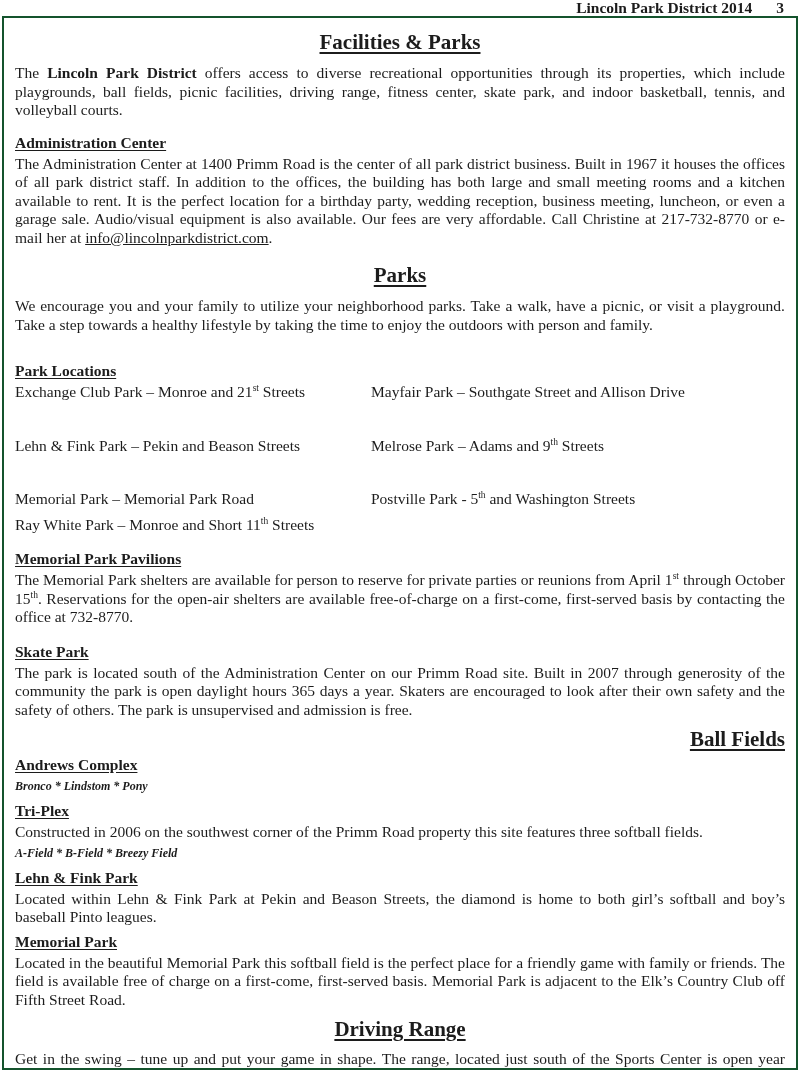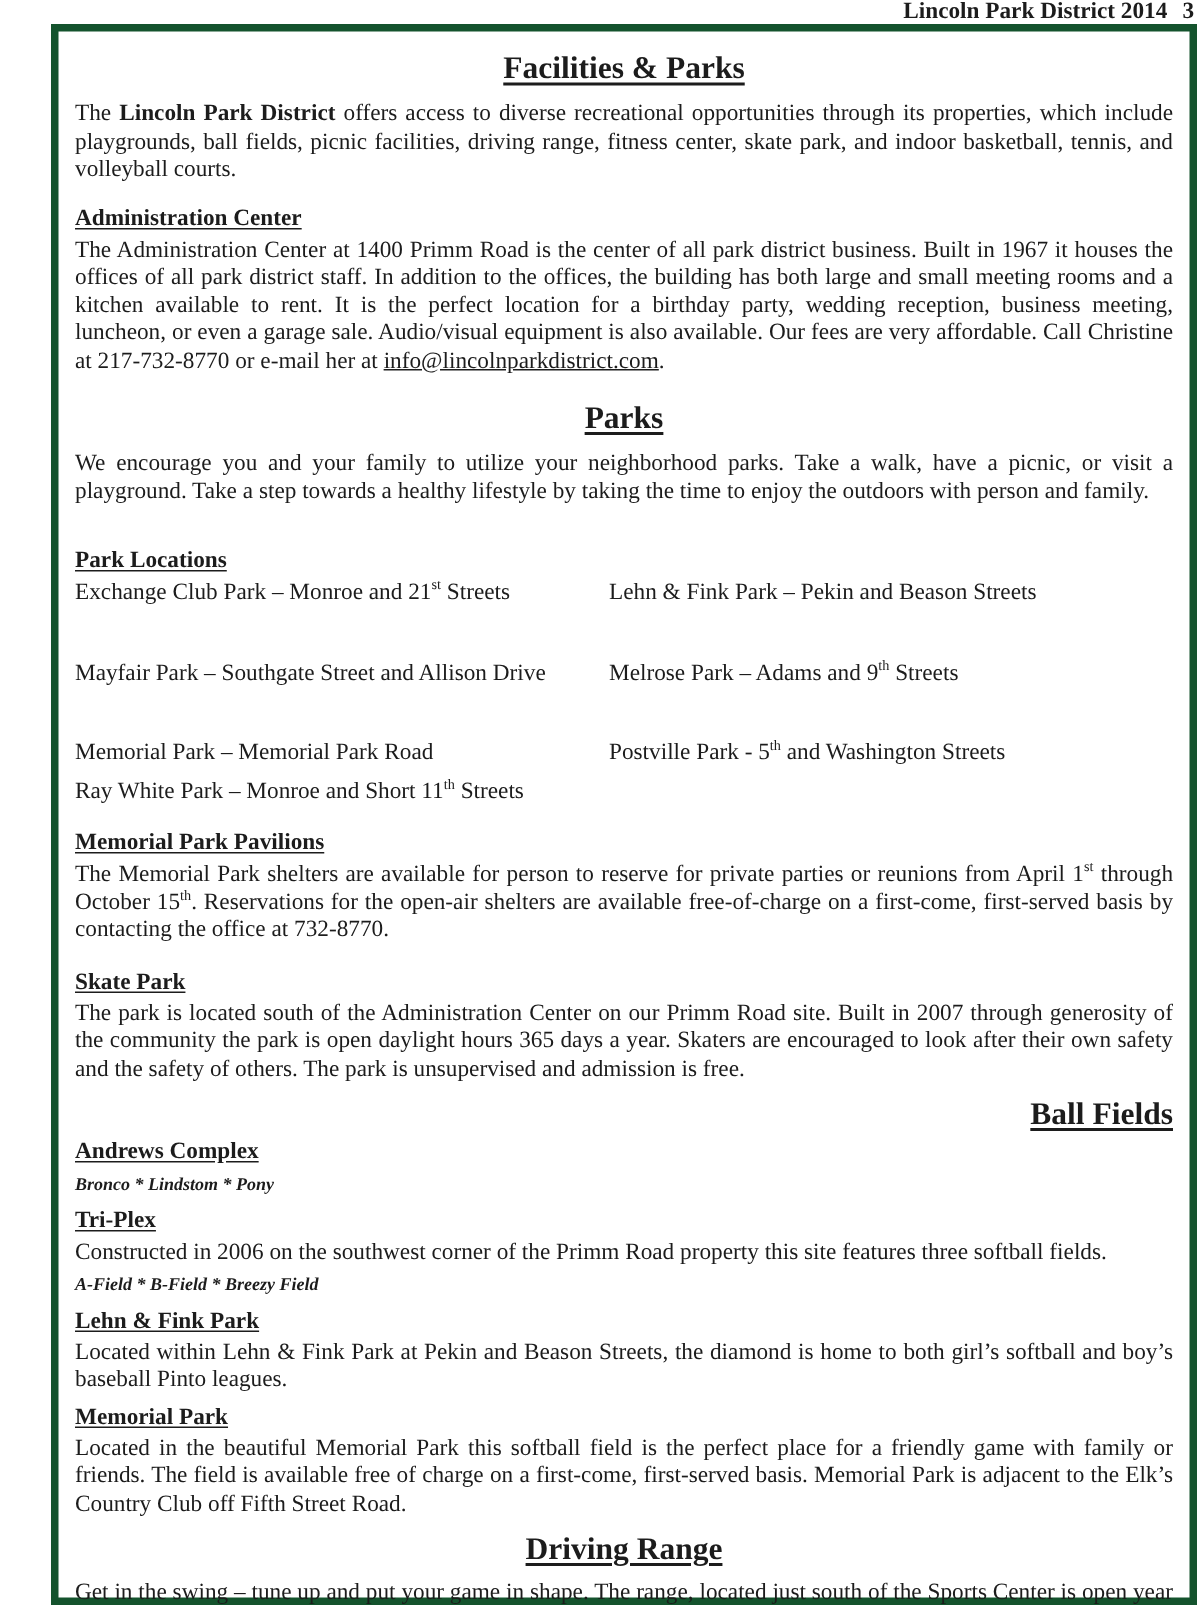--- a/index.html
+++ b/index.html
@@ -1,28 +1,27 @@
 <!DOCTYPE html>
 <html><head>
 <meta charset="utf-8">
 <style>
   html,body { margin:0; padding:0; background:#ffffff; }
   .page {
     position:relative; width:800px; height:1071px; background:#ffffff;
     font-family:"Liberation Serif", serif; color:#1c1c1c; overflow:hidden;
   }
   .page-header {
-    position:absolute; top:0; right:4px; font-weight:bold; font-size:15.5px;
-    display:flex; gap:10px; line-height:16px;
+    position:absolute; top:0; right:16px; font-weight:bold; font-size:15.5px;
+    display:flex; gap:24px; line-height:16px;
   }
   .content-box {
     position:absolute; top:16px; left:2px; right:2px; bottom:1px;
-    border:5px solid #14532d; box-sizing:border-box;
+    border:2px solid #14532d; box-sizing:border-box;
     padding:6px 11px 12px 11px;
-    margin-left:32px;
   }
   .h1 {
     font-size:21px; font-weight:bold; text-align:center; margin:6px 0 9px 0;
     text-decoration:underline; text-decoration-thickness:2px; text-underline-offset:3px;
   }
   .h2 {
     font-size:15.5px; font-weight:bold; margin:14px 0 3px 0;
     text-decoration:underline; text-underline-offset:2px;
   }
   p.body {
@@ -64,22 +63,22 @@
 
     <div class="h2">Administration Center</div>
     <p class="body j"><span>The Administration Center at 1400 Primm Road is the center of all park district business. Built in 1967 it houses the offices of all park district staff. In addition to the offices, the building has both large and small meeting rooms and a kitchen available to rent. It is the perfect location for a birthday party, wedding reception, business meeting, luncheon, or even a garage sale. Audio/visual equipment is also available. Our fees are very affordable. Call Christine at 217-732-8770 or e-mail her at </span><a class="email">info@lincolnparkdistrict.com</a><span>.</span></p>
 
     <div class="h1 mt-md">Parks</div>
     <p class="body j">We encourage you and your family to utilize your neighborhood parks. Take a walk, have a picnic, or visit a playground. Take a step towards a healthy lifestyle by taking the time to enjoy the outdoors with person and family.</p>
 
     <div class="h2 mt-lg">Park Locations</div>
     <div class="loc-grid">
       <div class="loc-cell"><span>Exchange Club Park – Monroe and 21</span><sup class="sp">st</sup><span> Streets</span></div>
+      <div class="loc-cell"><span>Mayfair Park – Southgate Street and Allison Drive</span><sup class="sp"></sup><span></span></div>
       <div class="loc-cell"><span>Lehn &amp; Fink Park – Pekin and Beason Streets</span><sup class="sp"></sup><span></span></div>
-      <div class="loc-cell"><span>Mayfair Park – Southgate Street and Allison Drive</span><sup class="sp"></sup><span></span></div>
       <div class="loc-cell"><span>Melrose Park – Adams and 9</span><sup class="sp">th</sup><span> Streets</span></div>
       <div class="loc-cell"><span>Memorial Park – Memorial Park Road</span><sup class="sp"></sup><span></span></div>
       <div class="loc-cell"><span>Postville Park - 5</span><sup class="sp">th</sup><span> and Washington Streets</span></div>
     </div>
     <div class="loc-extra"><span>Ray White Park – Monroe and Short 11</span><sup class="sp">th</sup><span> Streets</span></div>
 
     <div class="h2 mt-md">Memorial Park Pavilions</div>
     <p class="body j"><span>The Memorial Park shelters are available for person to reserve for private parties or reunions from April 1</span><sup class="sp">st</sup><span> through October 15</span><sup class="sp">th</sup><span>. Reservations for the open-air shelters are available free-of-charge on a first-come, first-served basis by contacting the office at 732-8770.</span></p>
 
     <div class="h2 mt-md">Skate Park</div>

